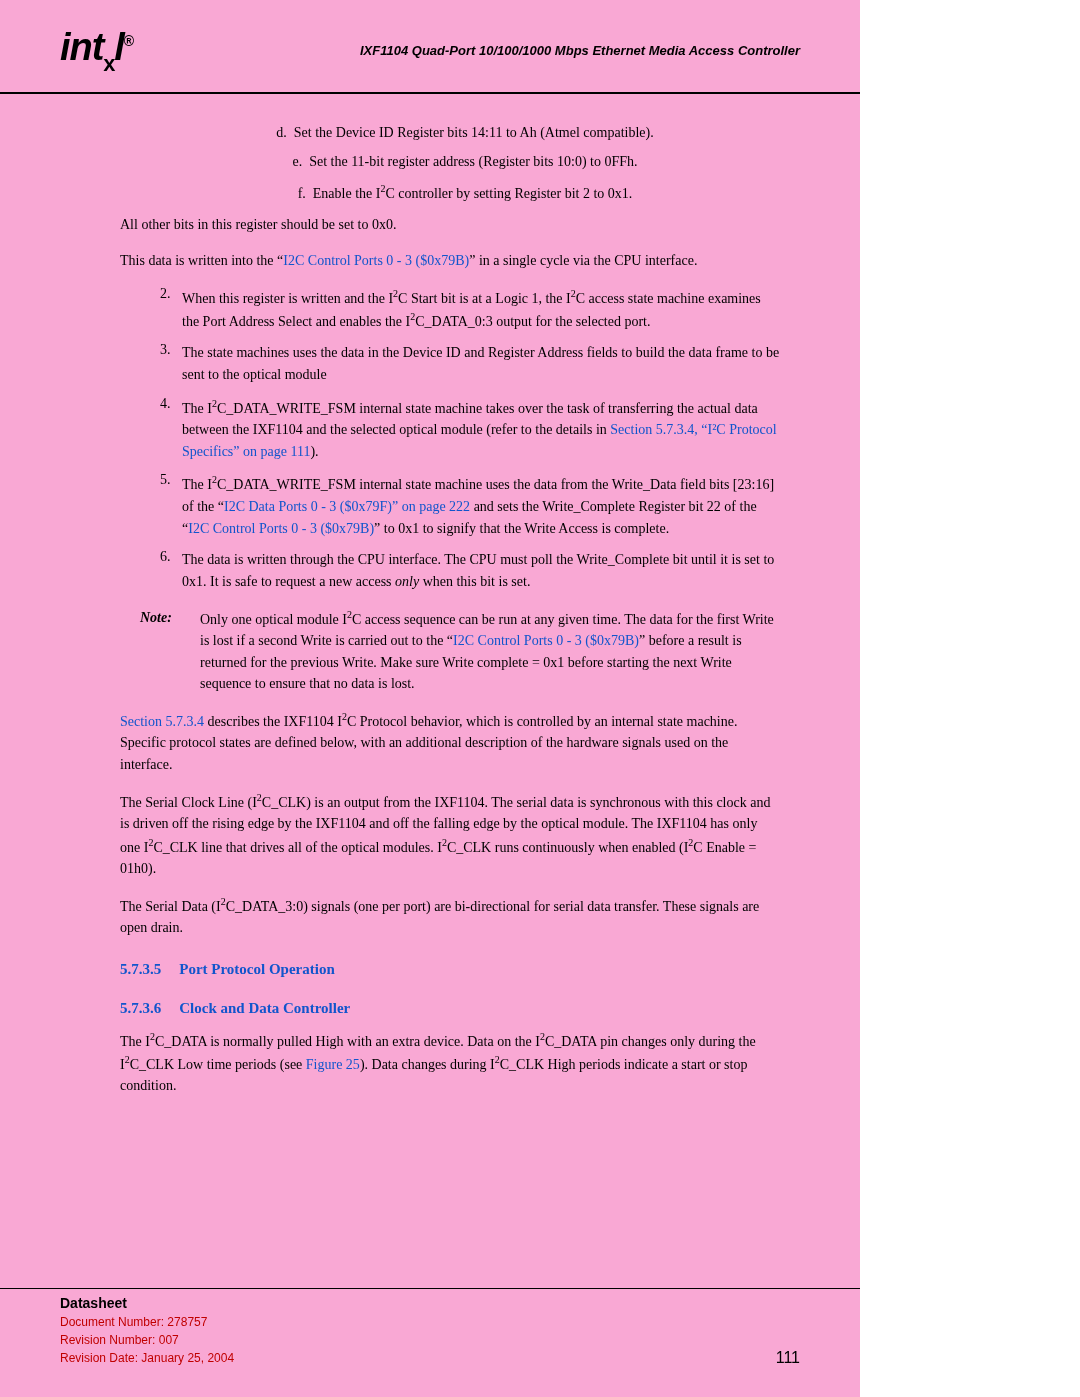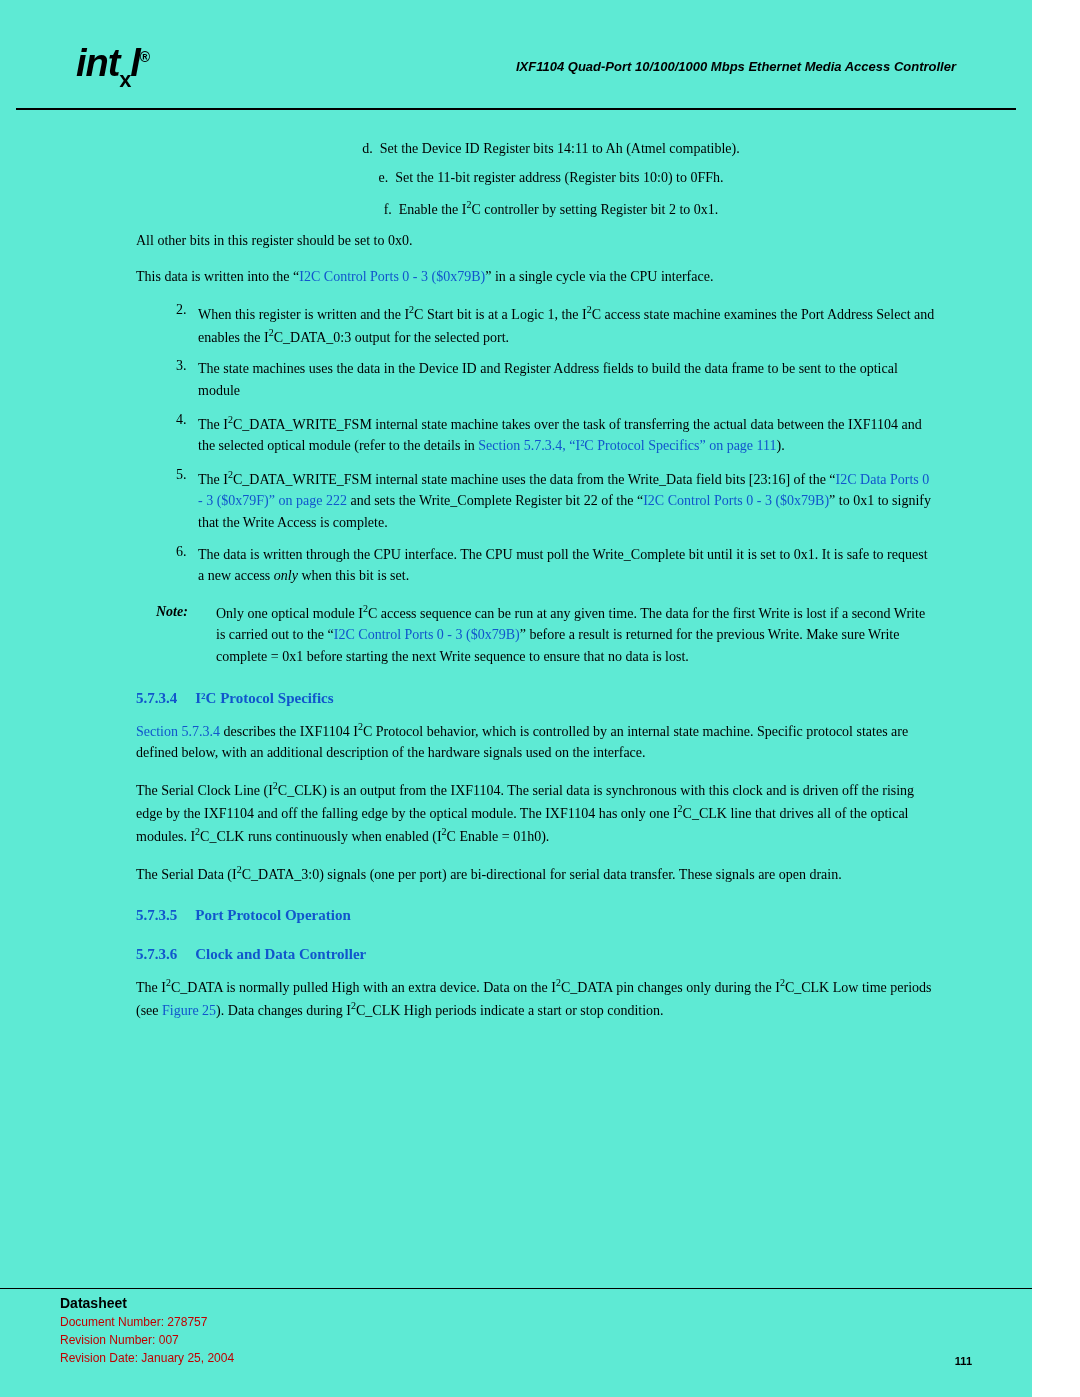--- a/index.html
+++ b/index.html
@@ -5,25 +5,25 @@
     * { margin: 0; padding: 0; box-sizing: border-box; }
     body {
       font-family: Times New Roman, serif;
       font-size: 14px;
       background: #fff;
       color: #000;
       width: 1080px;
       min-height: 1397px;
     }
     .page {
-      width: 1032px;
+      width: 860px;
       min-height: 1397px;
-      padding: 16px;
+      padding: 0;
       position: relative;
-      background: #5eead4;
+      background: #f9a8d4;
     }
     .header {
       display: flex;
       align-items: center;
       justify-content: space-between;
       padding: 28px 60px 18px 60px;
       border-bottom: 2px solid #000;
       margin-bottom: 0;
     }
     .intel-logo {
@@ -137,22 +137,22 @@
     }
     .footer-meta {
       font-family: Arial, sans-serif;
       font-size: 12px;
       color: #c00000;
       line-height: 1.5;
       margin-top: 2px;
     }
     .footer-page {
       font-family: Arial, sans-serif;
-      font-size: 11px;
-      font-weight: bold;
+      font-size: 16px;
+      font-weight: normal;
       padding-top: 6px;
     }
     .indent-block {
       margin-left: 30px;
       margin-bottom: 10px;
     }
   </style>
 </head>
 <body>
 
@@ -224,23 +224,20 @@
 
     </div>
 
     <div class="note-block">
       <span class="note-label">Note:</span>
       <span class="note-text">
         Only one optical module I<sup>2</sup>C access sequence can be run at any given time. The data for the first Write is lost if a second Write is carried out to the “<a class="link">I2C Control Ports 0 - 3 ($0x79B)</a>” before a result is returned for the previous Write. Make sure Write complete = 0x1 before starting the next Write sequence to ensure that no data is lost.
       </span>
     </div>
 
-    <div class="section-heading">
-      <span class="section-num">5.7.3.4</span><span class="section-title">I²C Protocol Specifics</span>
-    </div>
 
     <div class="para">
       <a class="link">Section 5.7.3.4</a> describes the IXF1104 I<sup>2</sup>C Protocol behavior, which is controlled by an internal state machine. Specific protocol states are defined below, with an additional description of the hardware signals used on the interface.
     </div>
 
     <div class="para">
       The Serial Clock Line (I<sup>2</sup>C_CLK) is an output from the IXF1104. The serial data is synchronous with this clock and is driven off the rising edge by the IXF1104 and off the falling edge by the optical module. The IXF1104 has only one I<sup>2</sup>C_CLK line that drives all of the optical modules. I<sup>2</sup>C_CLK runs continuously when enabled (I<sup>2</sup>C Enable = 01h0).
     </div>
 
     <div class="para">

